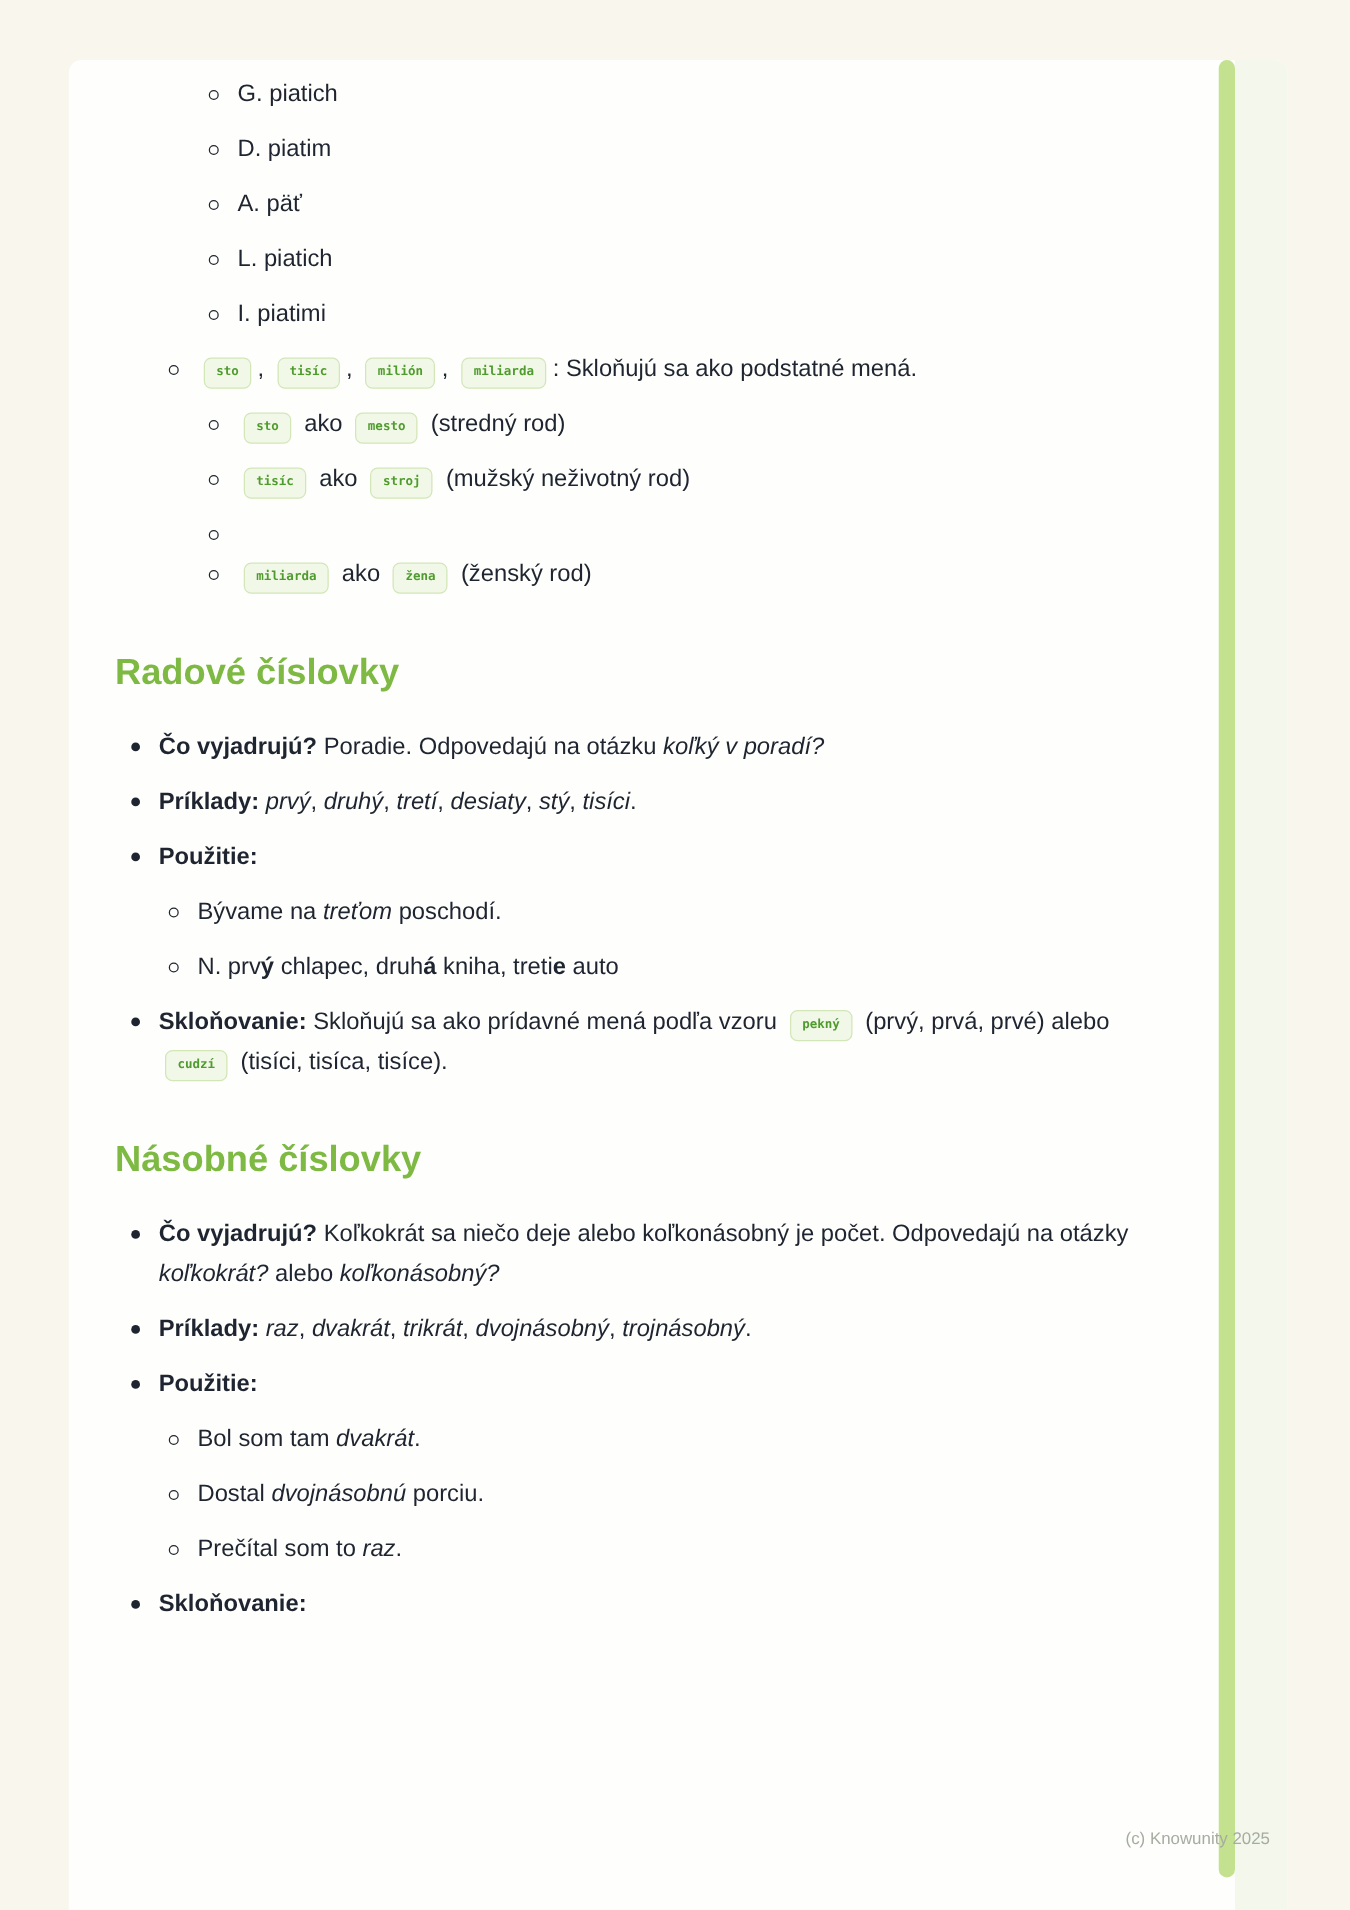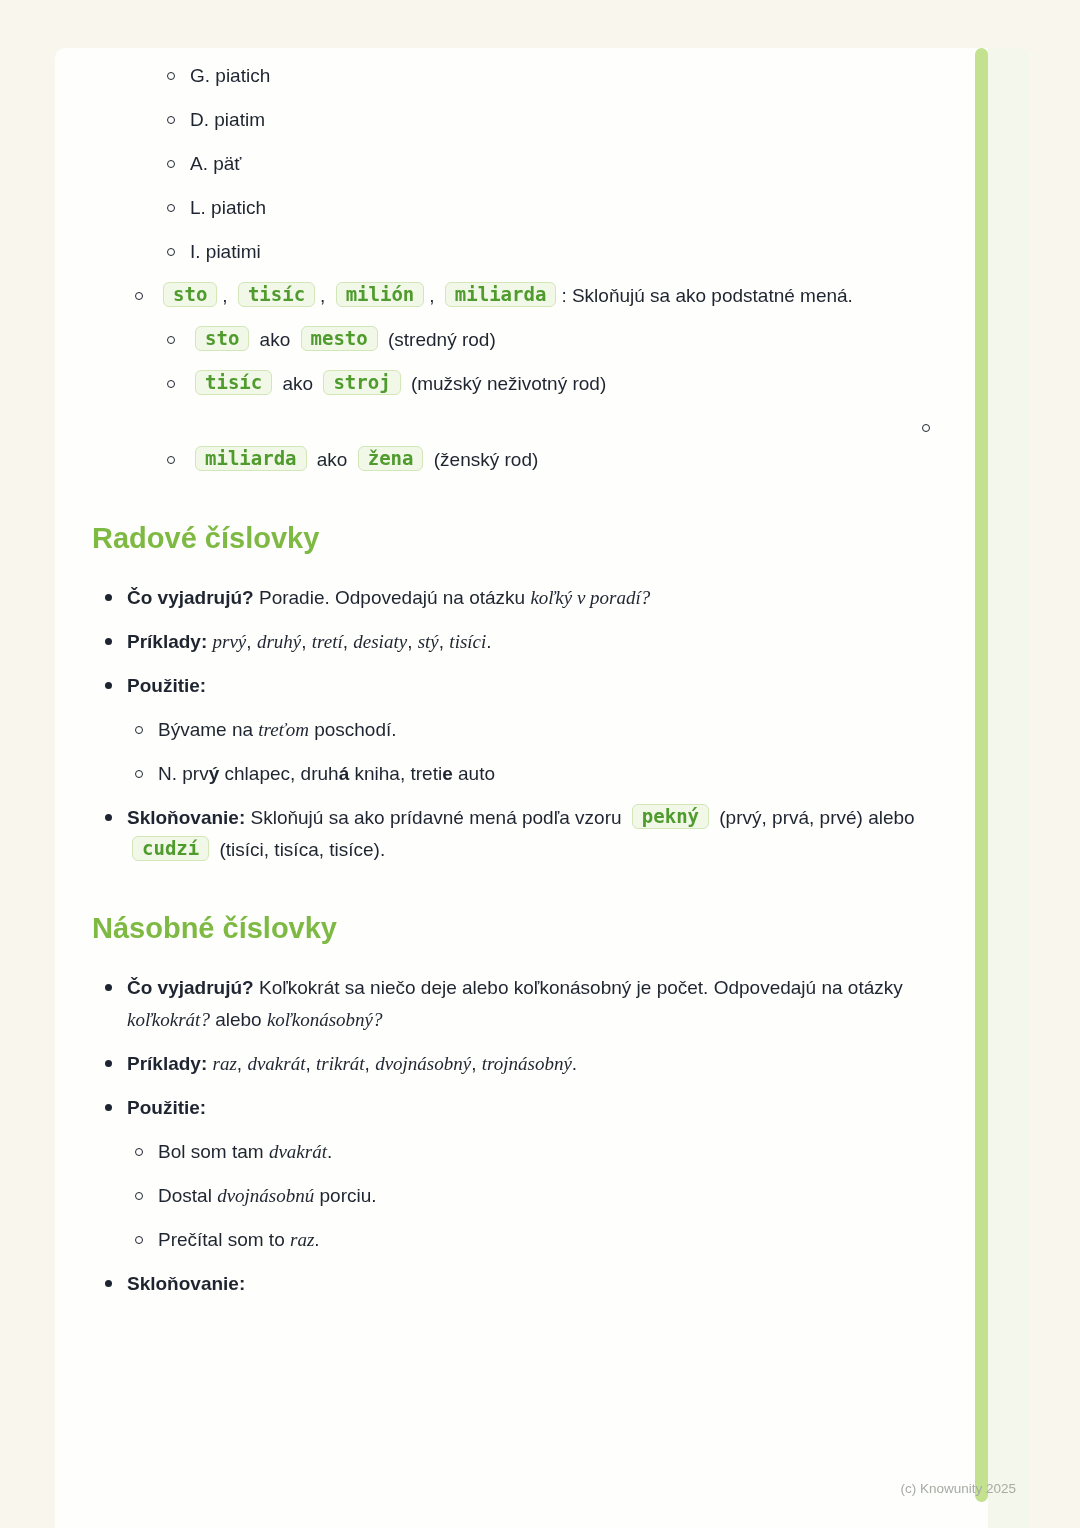--- a/index.html
+++ b/index.html
@@ -23,46 +23,46 @@
   }
   .content{
     position:relative;padding-top:12px;width:920px;
   }
   .heading{
     font-size:29px;font-weight:700;color:#7eba43;
     margin:44px 0 26px 37px;line-height:36px;
   }
   .li{
     display:flex;align-items:flex-start;
-    font-size:19px;line-height:32px;margin-bottom:12px;justify-content:flex-end;
+    font-size:19px;line-height:32px;margin-bottom:12px;
   }
   .li.gap-before{margin-top:11px;}
   .level-1{padding-left:50px;padding-right:30px;}
   .level-2{padding-left:80px;padding-right:30px;}
   .level-3{padding-left:112px;padding-right:30px;}
   .marker{
     flex:none;width:7px;height:7px;border-radius:50%;
     margin-top:12px;margin-right:15px;
   }
   .marker.disc{background:#1f2530;}
   .marker.circle{border:1.5px solid #1f2530;width:6px;height:6px;}
   .content-span{flex:1;min-width:0;}
   .bold{font-weight:700;}
-  .italic{font-style:italic;font-family:Liberation Serif, serif;}
+  .italic{font-style:italic;}
   .code{
     display:inline-block;
     font-family:"DejaVu Sans Mono","Liberation Mono",monospace;
-    font-size:19px;font-weight:700;line-height:20px;
+    font-size:10px;font-weight:700;line-height:20px;
     color:#4f9b2d;background:#f1f8e7;
     border:1px solid #d2e6b8;border-radius:6px;
     padding:1px 9px 2px;margin:0 5px;
     vertical-align:1px;white-space:nowrap;
   }
   .footer{
-    position:absolute;right:14px;bottom:32px;
+    position:absolute;right:14px;bottom:50px;
     font-size:13.5px;color:#a7aca3;z-index:3;
   }
 </style>
 </head>
 <body>
 
 <div class="page-card">
   <div class="right-panel"></div>
   <div class="green-stripe"></div>
   <div class="content">

